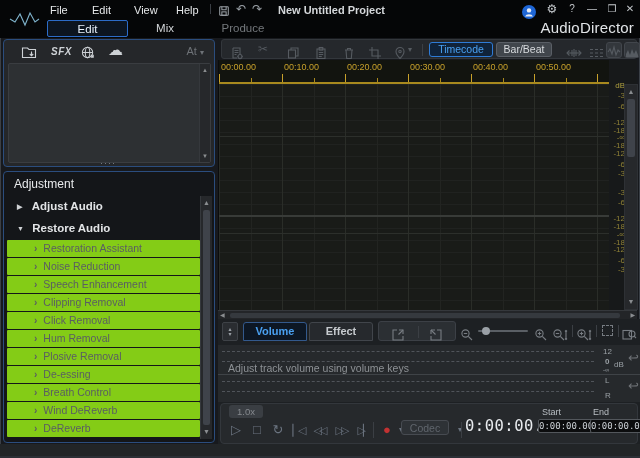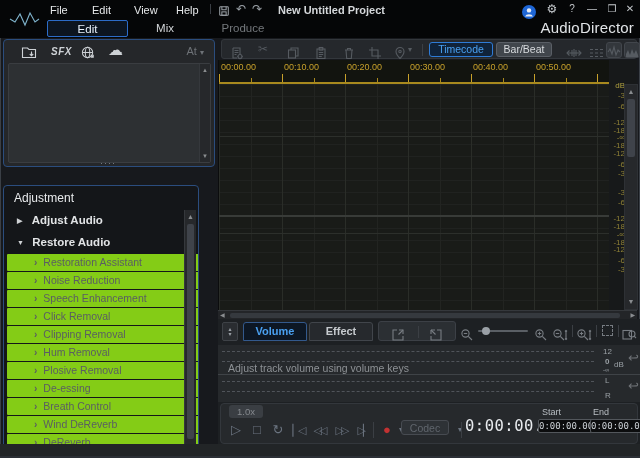--- a/index.html
+++ b/index.html
@@ -91,21 +91,21 @@
   .t-tight{letter-spacing:-3px;font-size:11px;}
   .t-sep{position:absolute;top:18px;width:1px;height:16px;background:#3b3f44;}
   .record-dot{color:#c23232;font-size:13px;}
   .codec-btn{position:absolute;left:180px;top:16px;width:48px;height:15px;background:#2e3236;border:1px solid #474b51;border-radius:3px;
     text-align:center;font-size:10.5px;line-height:15px;color:#60666d;}
   .time-display{position:absolute;left:244px;top:13px;font-family:"DejaVu Sans Mono",monospace;font-size:15.5px;color:#e8ebee;letter-spacing:.5px;}
   .se-label{position:absolute;top:3px;font-size:9px;color:#b8bdc2;}
   .se-field{position:absolute;top:15px;width:58px;height:14px;background:#0c0d0e;border:1px solid #53575c;border-radius:2px;
     font-family:"DejaVu Sans Mono",monospace;font-size:9px;color:#ccd1d6;text-align:center;line-height:12px;white-space:nowrap;overflow:hidden;}
   
-  .adj-panel{position:absolute;left:3px;top:185px;width:196px;height:272px;border:1px solid #2b4d7e;border-radius:4px;background:#141619;overflow:hidden;padding-left:47px;}
+  .adj-panel{position:absolute;left:3px;top:171px;width:212px;height:272px;border:1px solid #2b4d7e;border-radius:4px;background:#141619;overflow:hidden;padding-left:47px;}
   .adj-title{position:absolute;left:10px;top:5px;font-size:12px;color:#e8eaec;}
   .adj-body{position:absolute;left:3px;top:24px;width:193px;height:244px;}
   .section-row{position:relative;height:20px;line-height:20px;color:#e2e4e6;font-size:11.5px;font-weight:bold;margin-bottom:2px;}
   .section-arrow{display:inline-block;width:12px;margin-left:10px;font-size:7px;vertical-align:1px;color:#cfd2d5;}
   .adj-item{position:relative;height:17px;line-height:17px;background:#84cc16;margin-bottom:1px;color:#5a5e63;font-size:10.5px;border-radius:1px;}
   .item-chevron{display:inline-block;margin-left:27px;margin-right:6px;font-weight:bold;font-size:10px;color:#5a5e63;}
   .bottom-strip{position:absolute;left:0;top:444px;width:640px;height:14px;background:#222527;border-bottom:2px solid #2c3036;}
 </style>
 </head>
 <body>
@@ -447,22 +447,22 @@
         <span class="section-arrow">▶</span>
         <span>Adjust Audio</span>
       </div>
       <div class="section-row">
         <span class="section-arrow">▼</span>
         <span>Restore Audio</span>
       </div>
       <div class="adj-item"><span class="item-chevron">›</span><span>Restoration Assistant</span></div>
       <div class="adj-item"><span class="item-chevron">›</span><span>Noise Reduction</span></div>
       <div class="adj-item"><span class="item-chevron">›</span><span>Speech Enhancement</span></div>
+      <div class="adj-item"><span class="item-chevron">›</span><span>Clipping Removal</span></div>
       <div class="adj-item"><span class="item-chevron">›</span><span>Click Removal</span></div>
-      <div class="adj-item"><span class="item-chevron">›</span><span>Clipping Removal</span></div>
       <div class="adj-item"><span class="item-chevron">›</span><span>Hum Removal</span></div>
       <div class="adj-item"><span class="item-chevron">›</span><span>Plosive Removal</span></div>
       <div class="adj-item"><span class="item-chevron">›</span><span>De-essing</span></div>
       <div class="adj-item"><span class="item-chevron">›</span><span>Breath Control</span></div>
       <div class="adj-item"><span class="item-chevron">›</span><span>Wind DeReverb</span></div>
       <div class="adj-item"><span class="item-chevron">›</span><span>DeReverb</span></div>
     </div>
     <div class="vscroll" style="right:2px;top:24px;bottom:3px;width:12px;">
       <span class="scroll-arrow" style="top:2px;font-size:7px;">▲</span>
       <span class="scroll-thumb" style="top:14px;bottom:14px;"></span>

